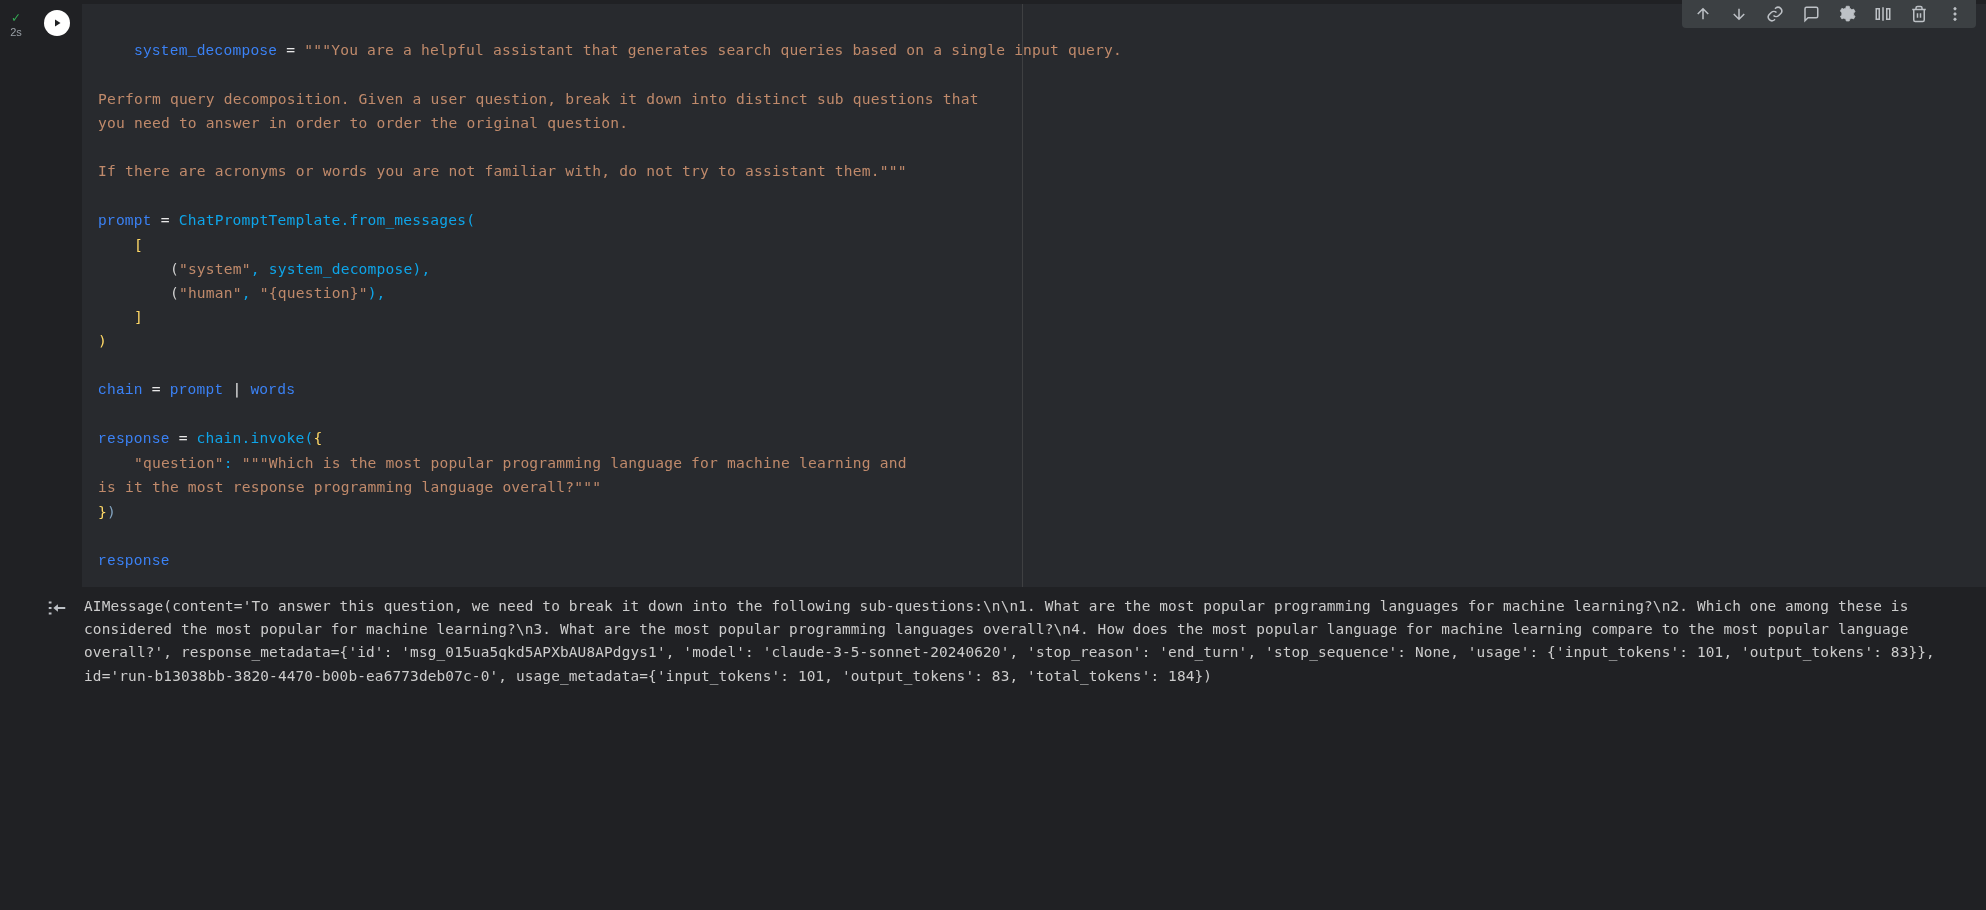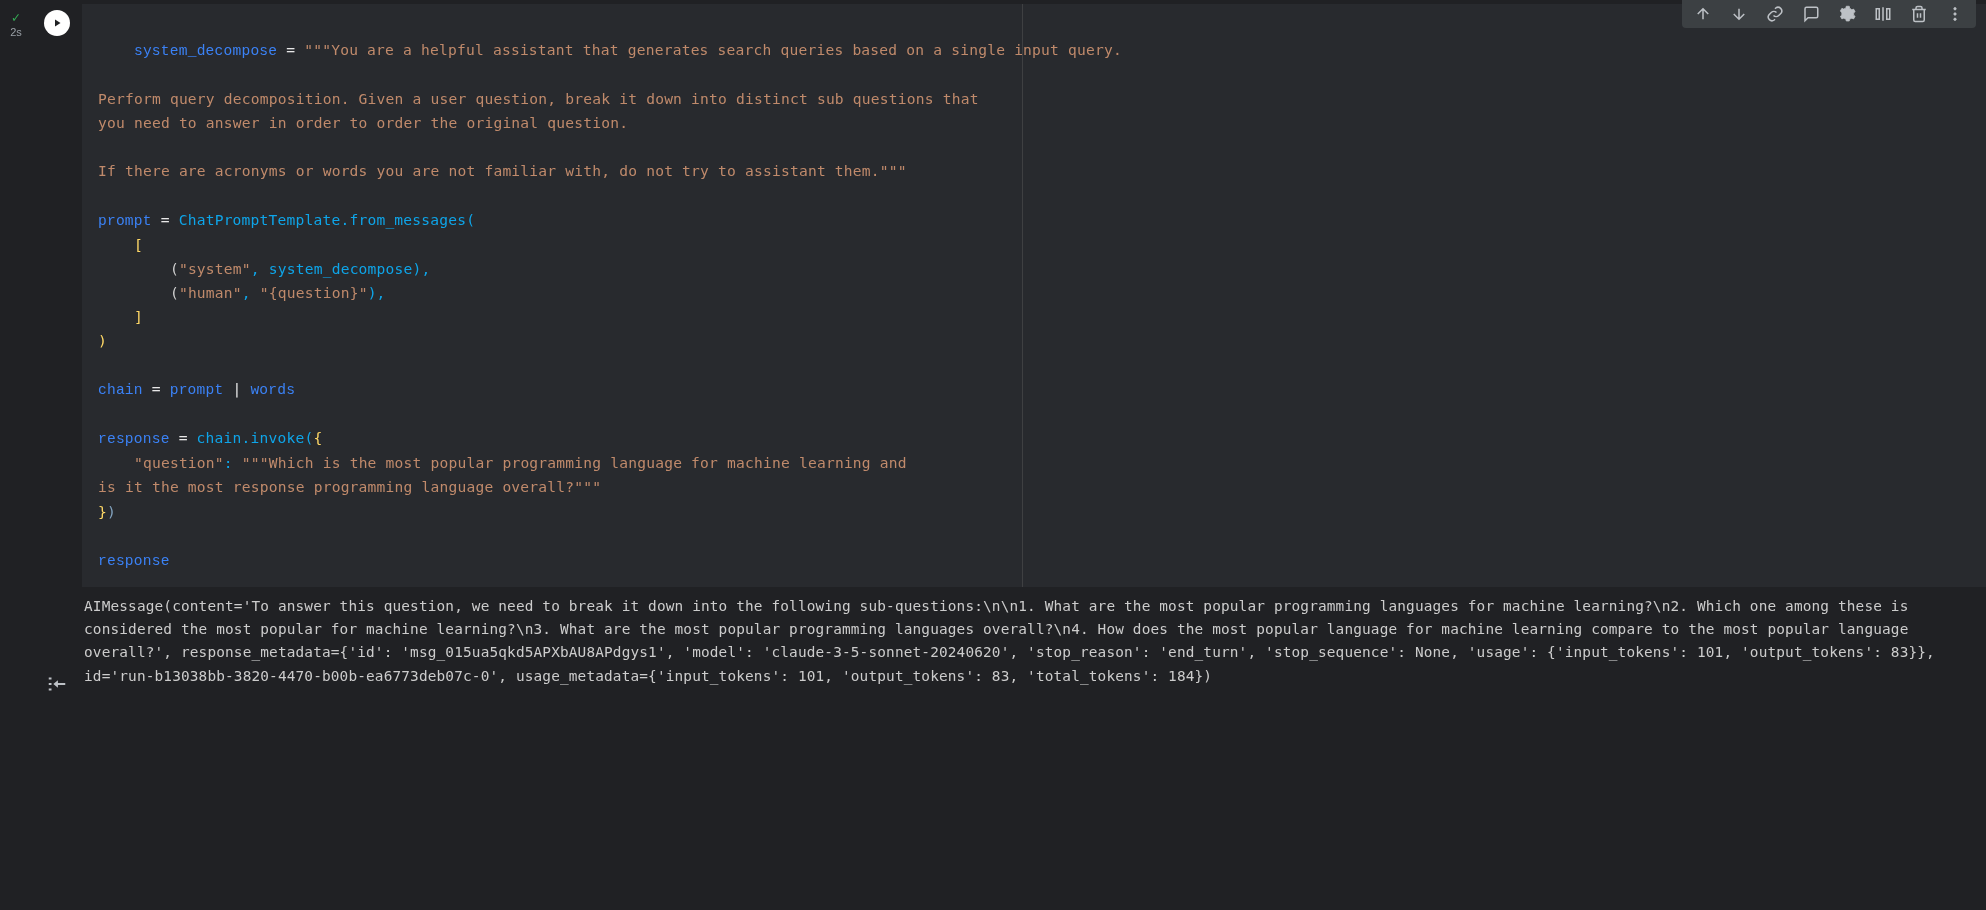--- a/index.html
+++ b/index.html
@@ -107,21 +107,20 @@
   .tok-op { color: #e8e8e8; }
   .tok-str { color: #c08a6b; }
   .tok-paren { color: #d0d0d0; }
   .tok-brace-y { color: #ffd866; }
   .tok-brace-b { color: #81a2be; }
   .tok-name { color: #0ea5e9; }
 
   .output-row {
     display: flex;
     padding-top: 6px;
-    align-items: flex-end;
   }
   .output-gutter {
     width: 32px;
   }
   .output-icon-col {
     width: 50px;
     display: flex;
     justify-content: center;
     padding-top: 4px;
   }

